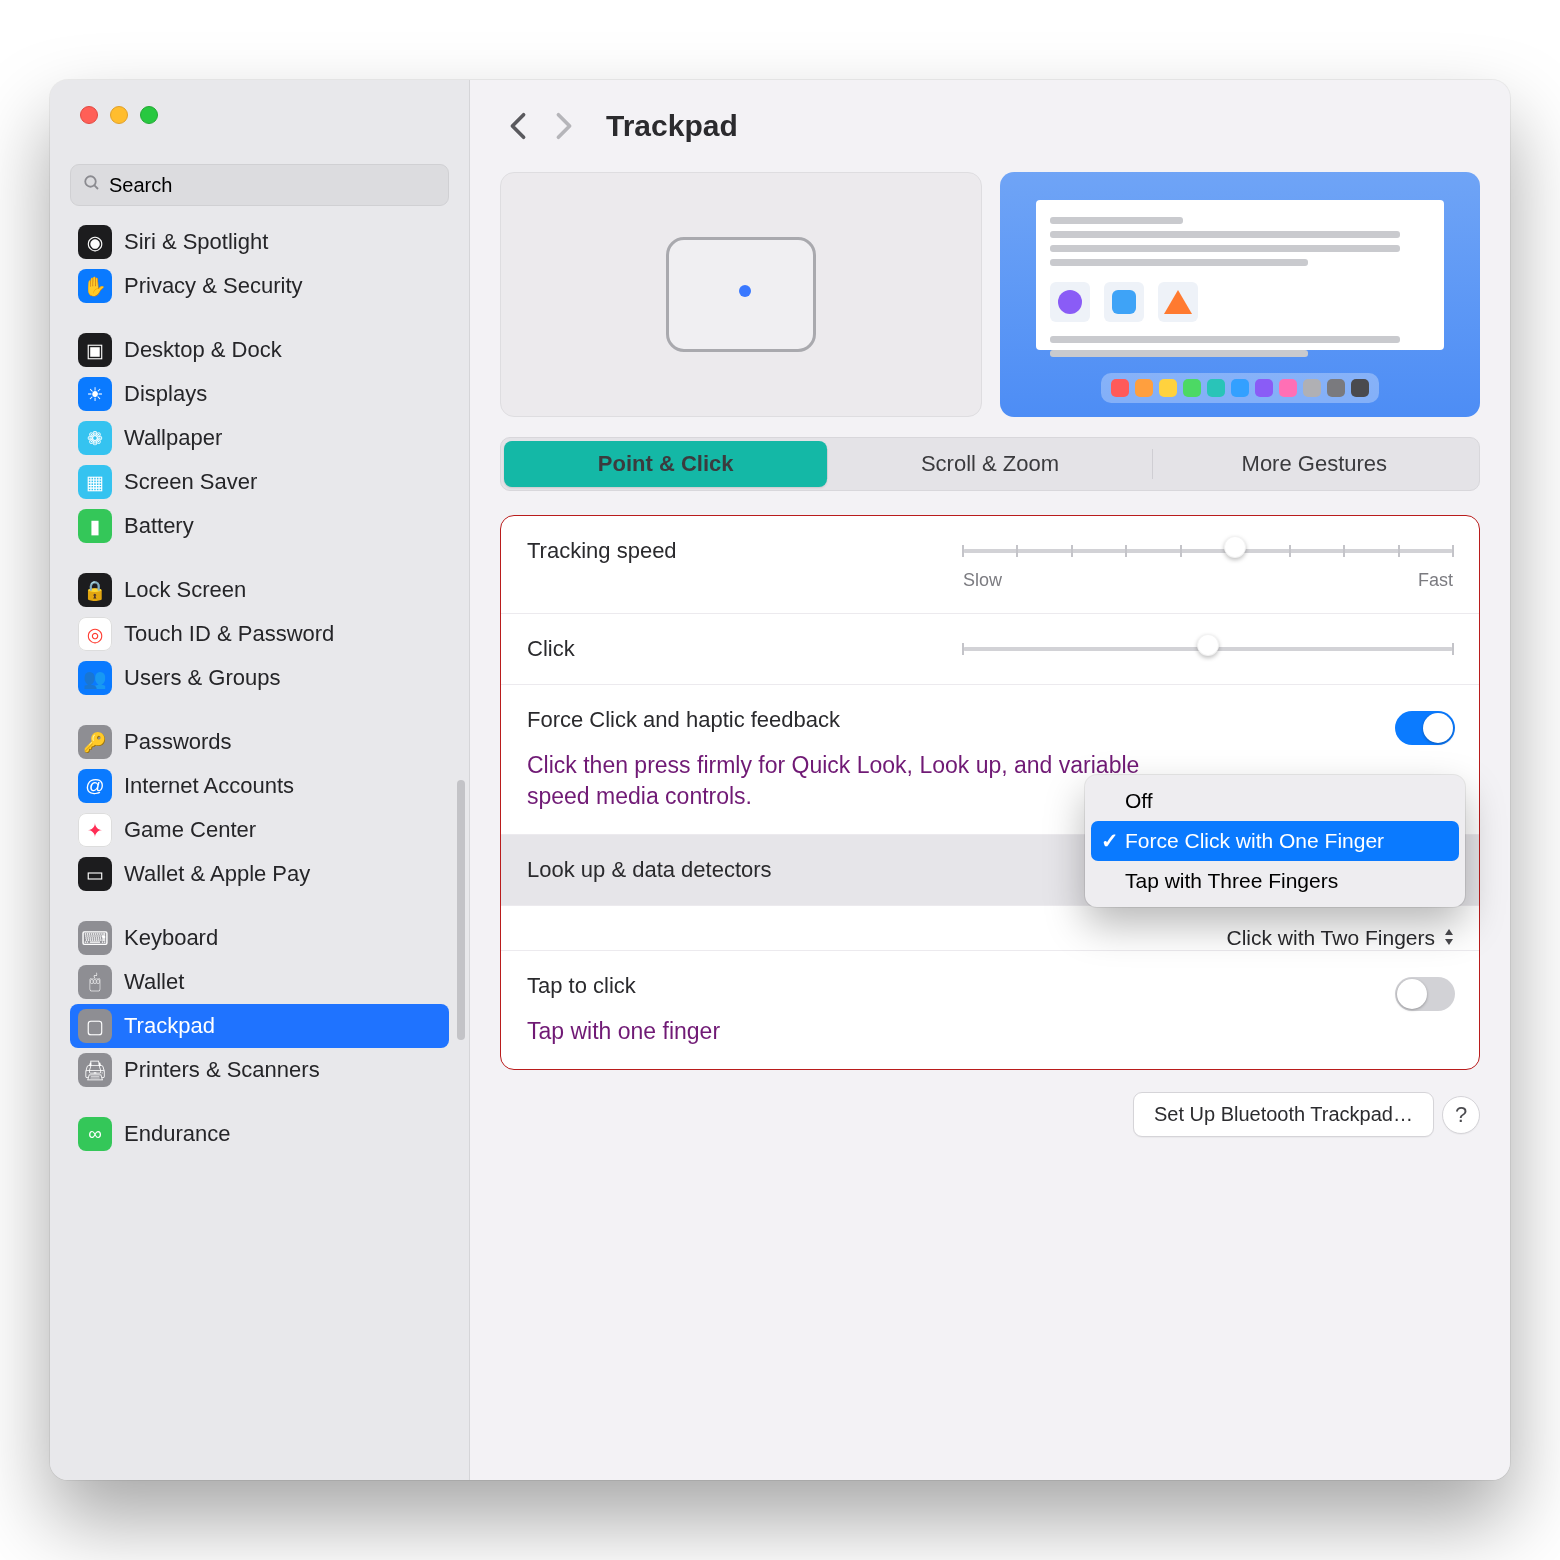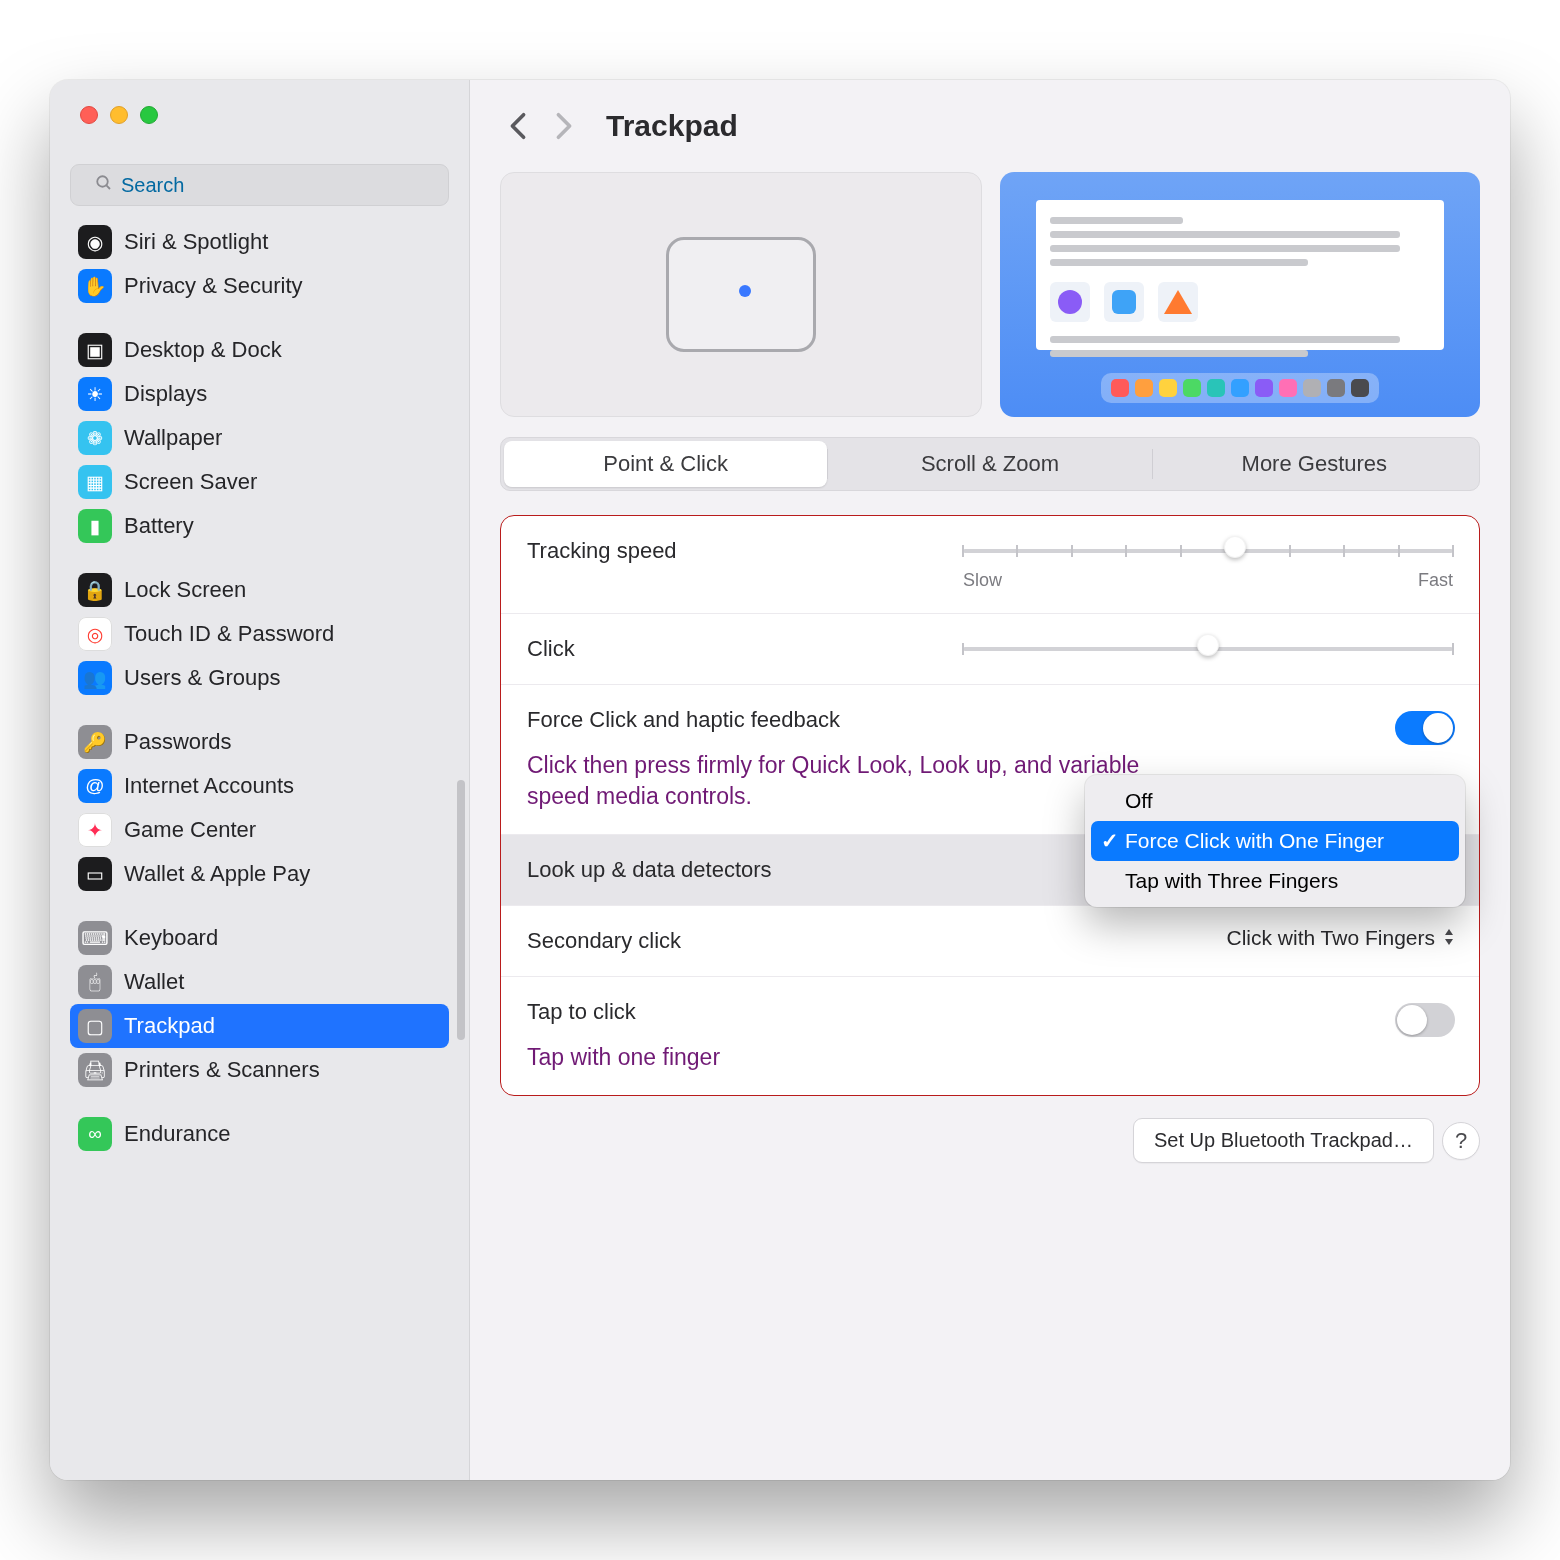--- a/index.html
+++ b/index.html
@@ -49,22 +49,22 @@
 
   .search-wrap { padding: 12px 20px 14px 20px; }
   .search {
     width: 100%;
     height: 42px;
     border-radius: 9px;
     background: #dcdcdf;
     border: 1px solid #d0d0d3;
     display: flex;
     align-items: center;
-    padding: 0 24px;
-    color: #0369a1;
+    padding: 0 12px;
+    color: #000000;
     font-size: 20px;
   }
   .search .mag { margin-right: 8px; }
 
   .sidebar-list {
     flex: 1;
     overflow: hidden;
     display: flex;
     flex-direction: column;
   }
@@ -183,21 +183,21 @@
     border:1px solid #d8d7db;
     padding:3px;
     margin-bottom: 24px;
     position:relative;
   }
   .segtabs .seg{
     flex:1; text-align:center;
     font-size:22px; color:#3b3b3e;
     padding:10px 0; border-radius:8px;
   }
-  .segtabs .seg.active{ background:#ffffff; box-shadow:0 1px 2px rgba(0,0,0,0.12); font-weight:400;}
+  .segtabs .seg.active{ background:#14b8a6; box-shadow:0 1px 2px rgba(0,0,0,0.12); font-weight:700;}
   .segtabs .divider{ width:1px; background:#cfced3; margin:8px 0;}
 
   .panel {
     background:#fff;
     border:1px solid #b91c1c;
     border-radius:14px;
     overflow:visible;
     position:relative;
   }
   .prow{
@@ -511,21 +511,20 @@
           <div class="lbl">Look up &amp; data detectors</div>
 
           <div class="popup">
             <div class="opt">Off</div>
             <div class="opt selected">Force Click with One Finger</div>
             <div class="opt">Tap with Three Fingers</div>
           </div>
         </div>
 
         <div class="prow">
-          <div class="lbl">Secondary click</div>
           <div class="select-display">
             <span>Click with Two Fingers</span>
             <span class="updown">
               <svg width="12" height="20" viewBox="0 0 12 20" fill="#4a4a4e">
                   <polygon points="6,2 10,8 2,8"></polygon>
                   <polygon points="6,18 2,12 10,12"></polygon>
                 </svg>
             </span>
           </div>
         </div>

